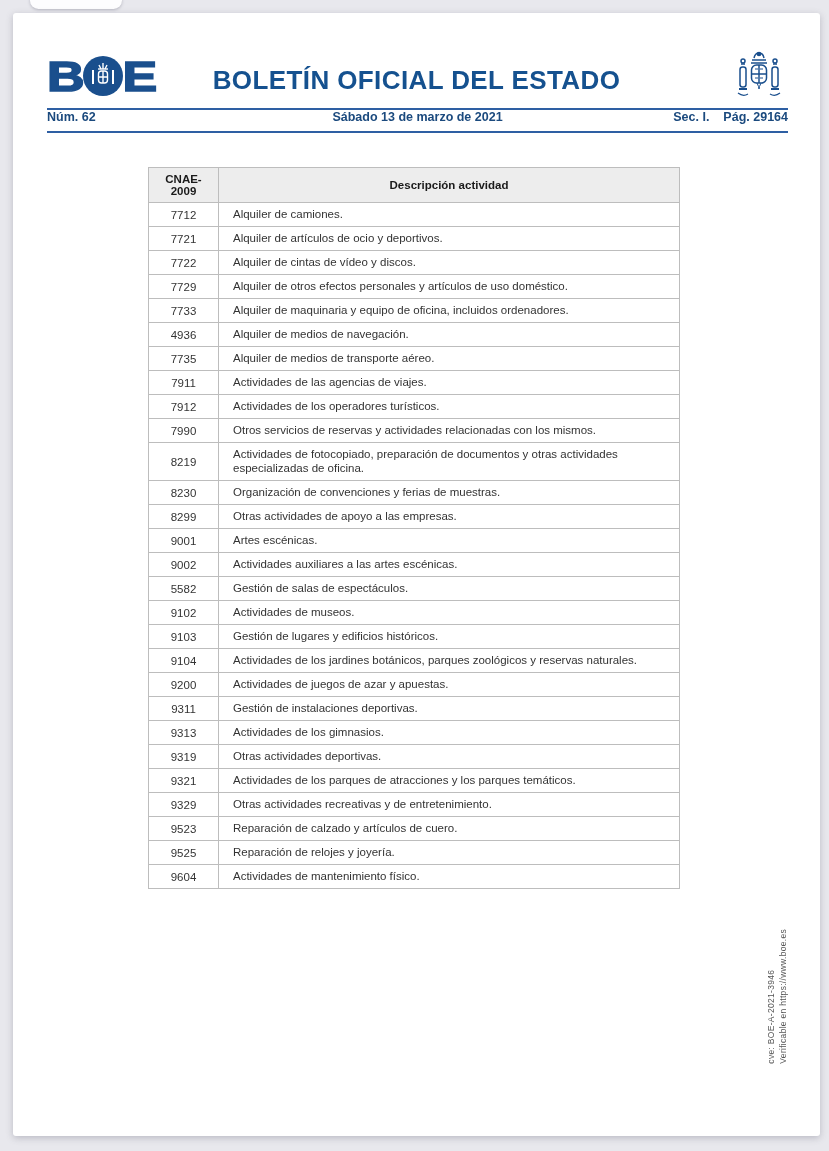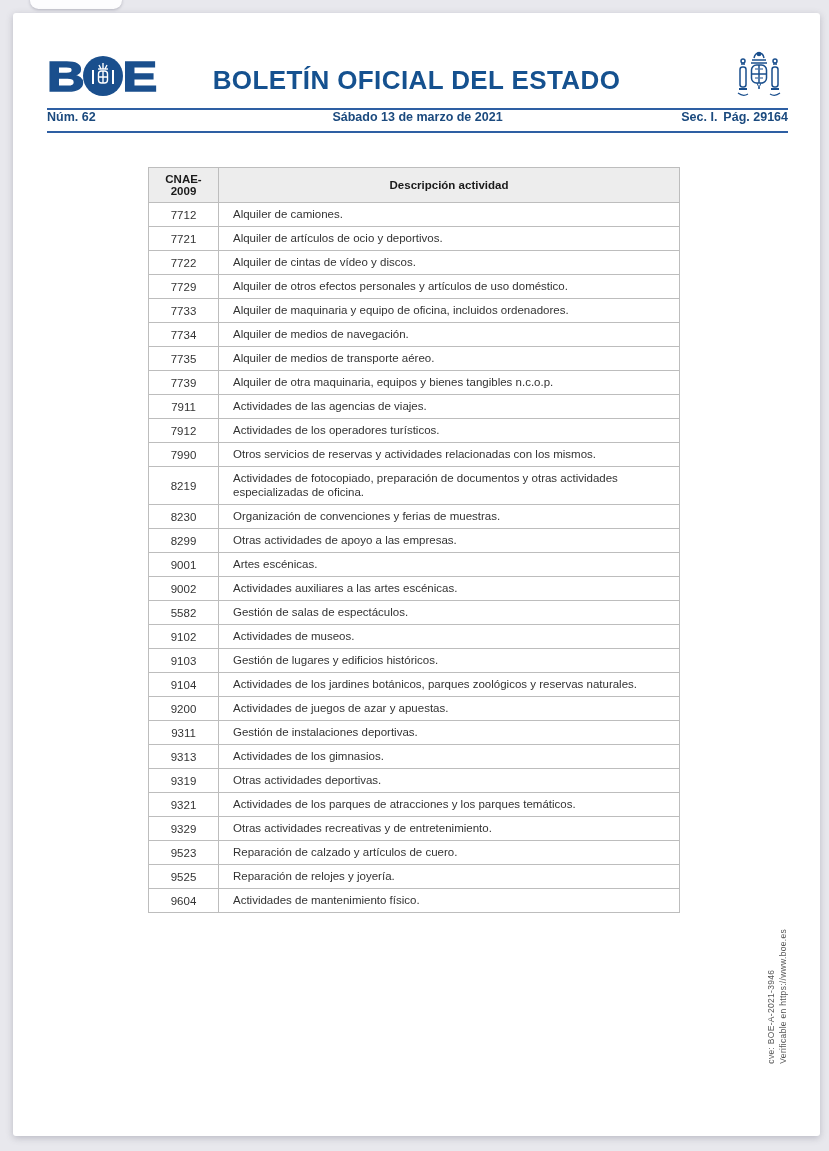--- a/index.html
+++ b/index.html
@@ -35,21 +35,21 @@
   }
   .coat { position:absolute; right:38px; top:38px; }
   .rule { position:absolute; left:34px; right:32px; height:2px; background:#2e5fa3; }
   .rule-1 { top:95px; }
   .rule-2 { top:118px; }
   .meta-row {
     position:absolute; left:34px; right:32px; top:97px; height:14px;
     display:grid; grid-template-columns:1fr auto 1fr; align-items:center;
     color:#1b4a7e; font-size:12.5px; font-weight:700;
   }
-  .meta-right { justify-self:end; display:flex; gap:6px; }
+  .meta-right { justify-self:end; display:flex; gap:14px; }
   
   .cnae-table-wrap { position:absolute; left:135px; top:154px; width:532px; }
   table { border-collapse:collapse; width:100%; font-size:11.5px; color:#333; }
   th, td { border:1px solid #bdbdbd; }
   th {
     background:#ededed; color:#1a1a1a; font-weight:700;
     padding:5px 4px; font-size:11.5px;
   }
   th.col-code { width:70px;margin-left:24px; }
   td.cell-code { text-align:center; width:70px; padding:5px 4px; }
@@ -152,33 +152,29 @@
     <td class="cell-code">7729</td>
     <td class="cell-desc">Alquiler de otros efectos personales y artículos de uso doméstico.</td>
   </tr>
 
   <tr>
     <td class="cell-code">7733</td>
     <td class="cell-desc">Alquiler de maquinaria y equipo de oficina, incluidos ordenadores.</td>
   </tr>
 
   <tr>
-    <td class="cell-code">7734</td>
+    <td class="cell-code">4936</td>
     <td class="cell-desc">Alquiler de medios de navegación.</td>
   </tr>
 
   <tr>
     <td class="cell-code">7735</td>
     <td class="cell-desc">Alquiler de medios de transporte aéreo.</td>
   </tr>
 
-  <tr>
-    <td class="cell-code">7739</td>
-    <td class="cell-desc">Alquiler de otra maquinaria, equipos y bienes tangibles n.c.o.p.</td>
-  </tr>
 
   <tr>
     <td class="cell-code">7911</td>
     <td class="cell-desc">Actividades de las agencias de viajes.</td>
   </tr>
 
   <tr>
     <td class="cell-code">7912</td>
     <td class="cell-desc">Actividades de los operadores turísticos.</td>
   </tr>

